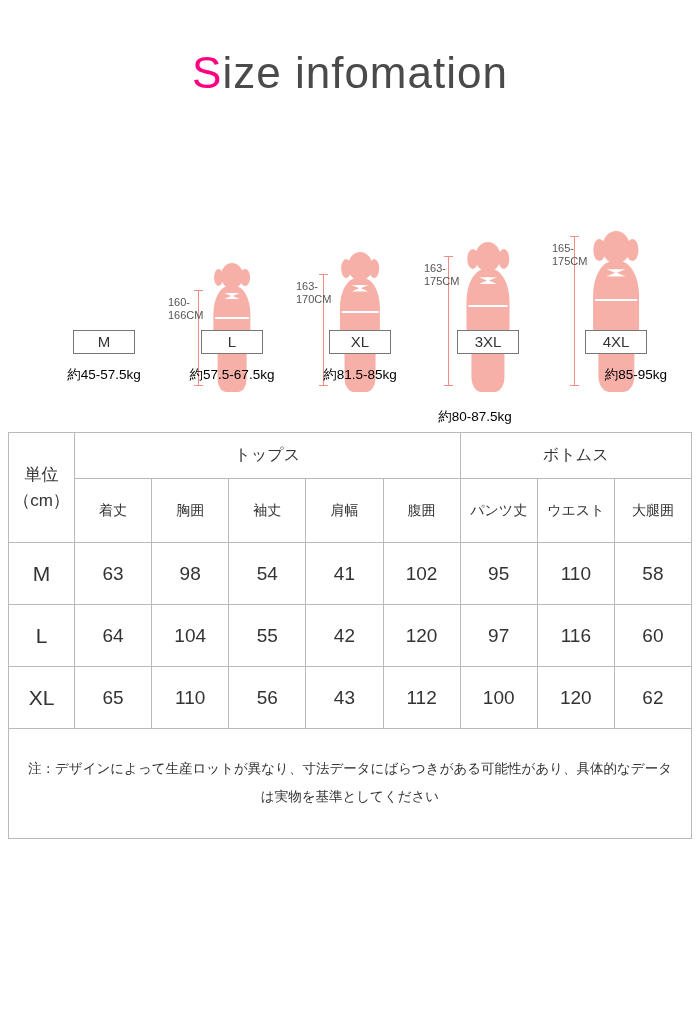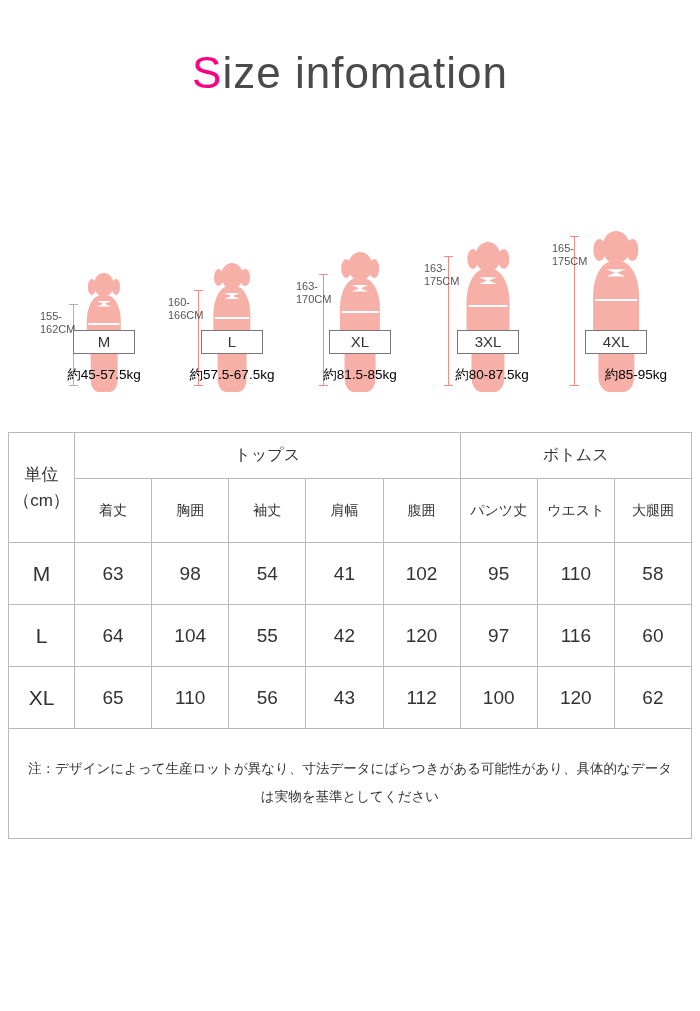--- a/index.html
+++ b/index.html
@@ -214,34 +214,20 @@
 </head>
 <body>
 
 <div class="page">
 
   <div class="title">
     <span class="accent">S</span><span>ize infomation</span>
   </div>
 
   <div class="figures">
-      <div class="fig-col" style="left: 0px;">
-        <div class="person" style="width: 42.12px; height: 117px;">
-          <div class="head" style="width: 20.28px; height: 23.4px; top: 0px;"></div>
-          <div class="hair-l" style="width: 8.58px; height: 15.6px; top: 6.24px; left: 4.68px;"></div>
-          <div class="hair-r" style="width: 8.58px; height: 15.6px; top: 6.24px; right: 4.68px;"></div>
-          <div class="dress" style="width: 34.32px; height: 60.84px; top: 21.84px;"></div>
-          <div class="bow" style="top: 28.08px; width: 14.04px; height: 5.46px;"></div>
-          <div class="waist-line" style="top: 49.92px; width: 31.2px;"></div>
-          <div class="legs" style="width: 26.52px; height: 39px; top: 79.56px;"></div>
-        </div>
-        <div class="measure grey" style="height: 82px; bottom: 4px; left: 32.8px;"></div>
-        <div class="height-label" style="left: 0px; bottom: 54px;">155-
-162CM</div>
-      </div>
       <div class="fig-col" style="left: 128px;">
         <div class="person" style="width: 45.9px; height: 127.5px;">
           <div class="head" style="width: 22.1px; height: 25.5px; top: 0px;"></div>
           <div class="hair-l" style="width: 9.35px; height: 17px; top: 6.8px; left: 5.1px;"></div>
           <div class="hair-r" style="width: 9.35px; height: 17px; top: 6.8px; right: 5.1px;"></div>
           <div class="dress" style="width: 37.4px; height: 66.3px; top: 23.8px;"></div>
           <div class="bow" style="top: 30.6px; width: 15.3px; height: 5.95px;"></div>
           <div class="waist-line" style="top: 54.4px; width: 34px;"></div>
           <div class="legs" style="width: 28.9px; height: 42.5px; top: 86.7px;"></div>
         </div>
@@ -298,21 +284,21 @@
       <div class="chip" style="left: 161px;">L</div>
       <div class="chip" style="left: 289px;">XL</div>
       <div class="chip" style="left: 417px;">3XL</div>
       <div class="chip" style="left: 545px;">4XL</div>
     </div>
 
   <div class="weights">
       <div class="weight" style="left: 0px; width: 128px;">約45-57.5kg</div>
       <div class="weight" style="left: 128px; width: 128px;">約57.5-67.5kg</div>
       <div class="weight" style="left: 256px; width: 128px;">約81.5-85kg</div>
-      <div class="weight" style="left: 388px; width: 128px;">約80-87.5kg</div>
+      <div class="weight" style="left: 371px; width: 128px; margin-top: 42px;">約80-87.5kg</div>
       <div class="weight" style="left: 532px; width: 128px;">約85-95kg</div>
     </div>
 
   <div class="table-wrap">
     <table class="size-table">
       <thead>
         <tr>
           <th class="unit-cell" rowspan="2">
             <div>単位</div>
             <div>（cm）</div>

